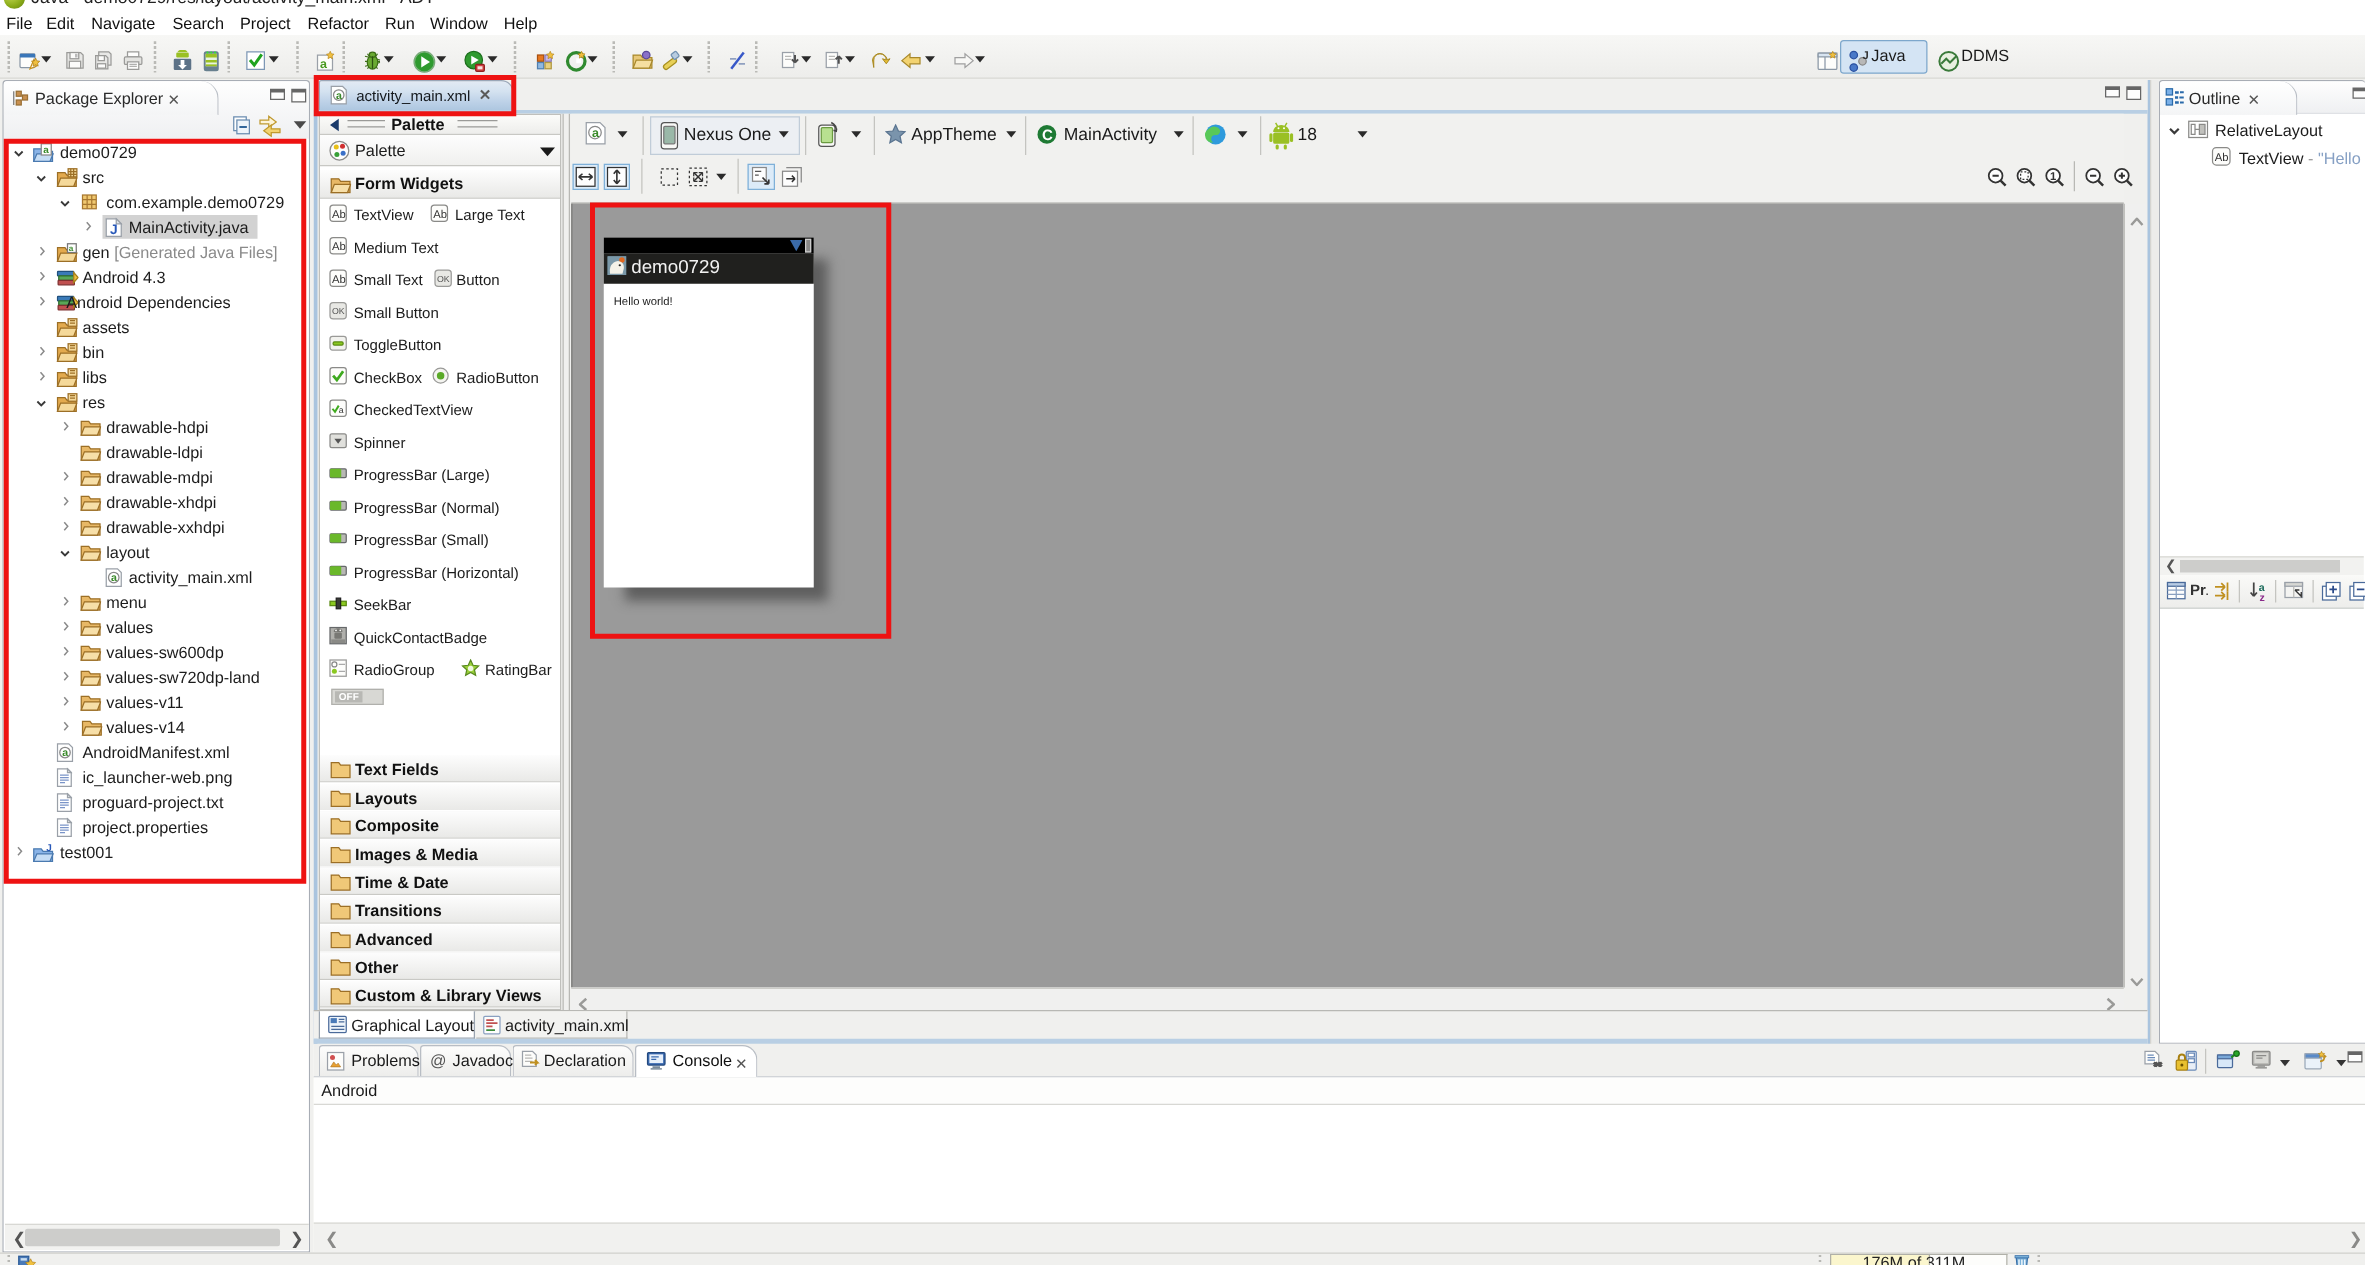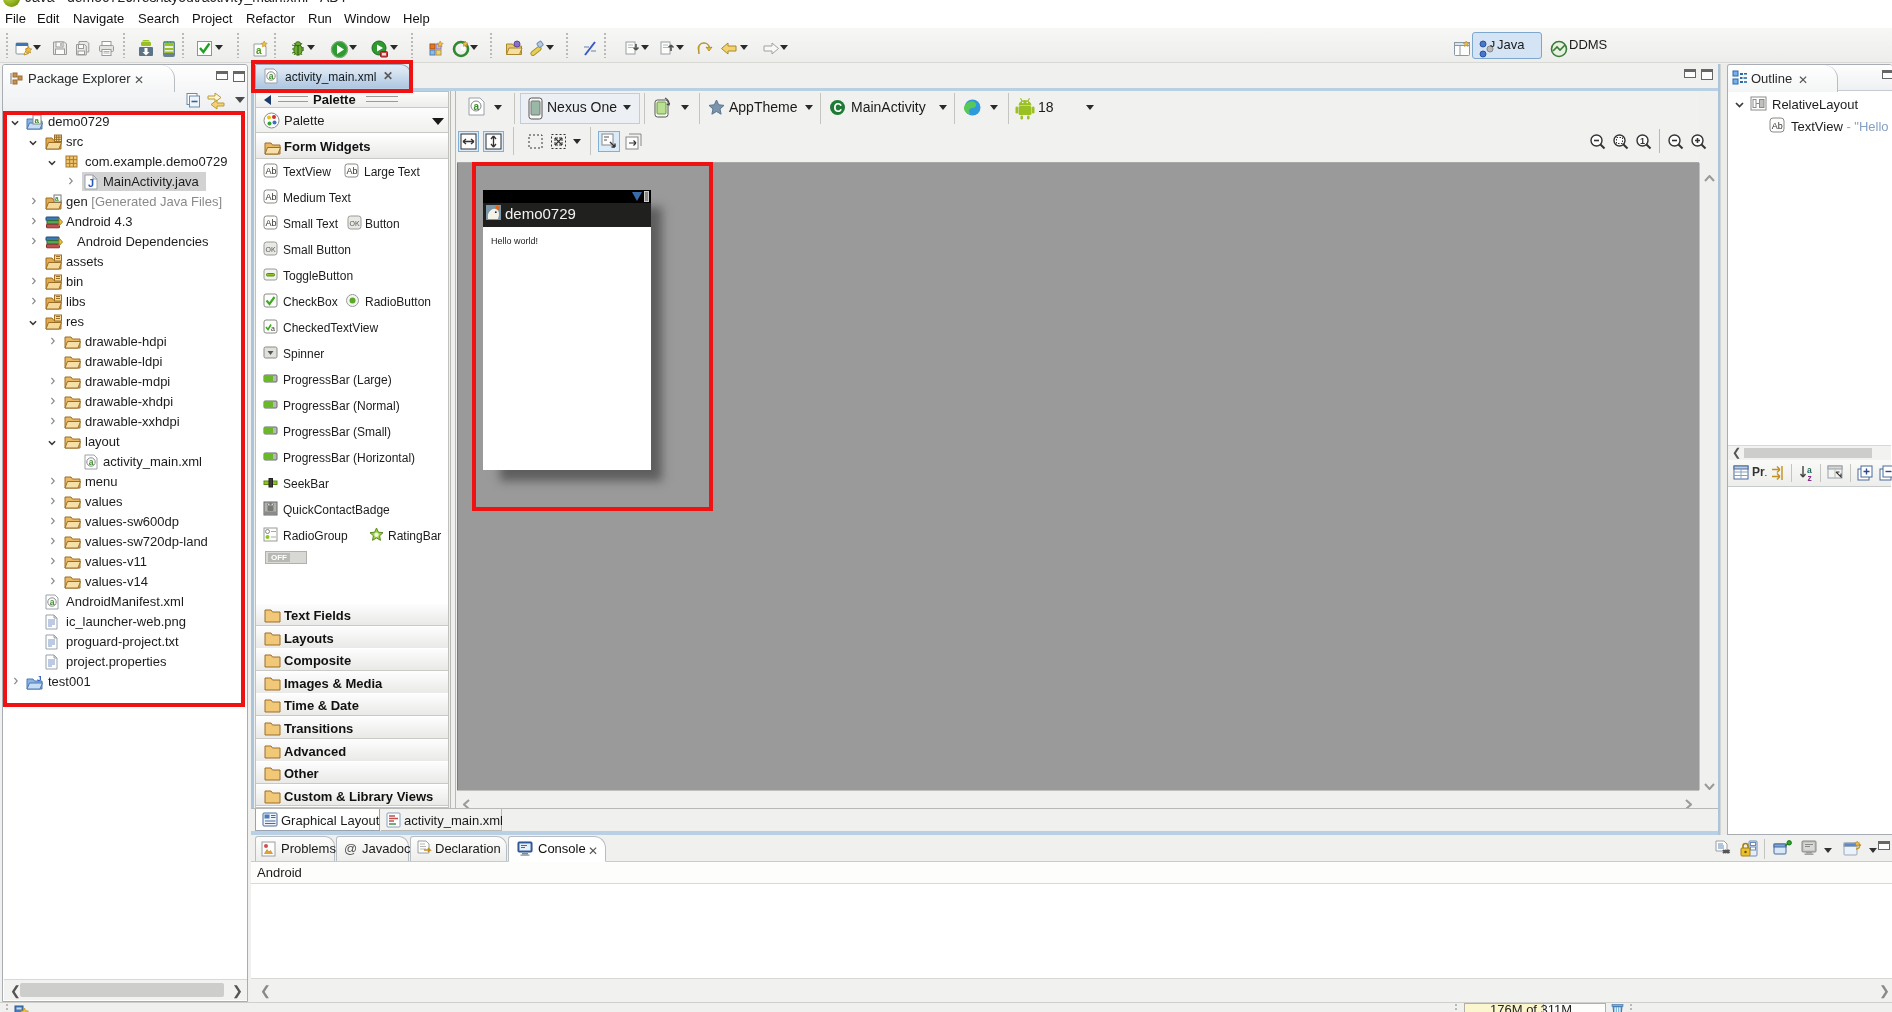--- a/index.html
+++ b/index.html
@@ -394,21 +394,21 @@
 <div class="trow" style="left:0; top:121px; width:244px;">
           <svg class="tarr" style="left:27px; top:5px;" width="6" height="10" viewBox="0 0 6 10">
             <path d="M1 1 l3.5 4 L1 9" fill="none" stroke="#8a8a8a" stroke-width="1.5"></path>
           </svg>
           <span class="abs" style="left:42px; top:2px; width:18px; height:16px;"><svg width="18" height="16" viewBox="0 0 18 16">
               <rect x="1" y="3" width="13" height="3.6" rx="0.5" fill="#3a7ab8" stroke="#20507e"></rect>
               <rect x="2" y="6.6" width="13" height="3.6" rx="0.5" fill="#58a858" stroke="#2e6e2e"></rect>
               <rect x="1.5" y="10.2" width="13" height="3.6" rx="0.5" fill="#c05050" stroke="#803030"></rect>
               <path d="M14 4 l3.5 4 -3.5 4 z" fill="#f0c040" stroke="#a8811a"></path>
             </svg></span>
-          <span class="lbl" style="left:74px;">Android Dependencies</span>
+          <span class="lbl" style="left:50px;">Android Dependencies</span>
         </div>
 <div class="trow" style="left:0; top:141px; width:244px;">
           <span class="abs" style="left:42px; top:2px; width:18px; height:16px;"><svg width="18" height="16" viewBox="0 0 18 16">
               <path d="M1 4 h6 l1.5 2 H16 v9 H1 z" fill="#e3aa4e" stroke="#9c6f26"></path>
               <path d="M1 15 l2.5-6.5 h13 L14 15 z" fill="#f5d99a" stroke="#9c6f26"></path>
               <rect x="9.5" y="1" width="7" height="6" fill="#f5d99a" stroke="#9c6f26"></rect>
               <line x1="11" y1="2.5" x2="15" y2="2.5" stroke="#9c6f26"></line>
               <line x1="11" y1="4.5" x2="15" y2="4.5" stroke="#9c6f26"></line>
             </svg></span>
           <span class="lbl" style="left:63px;">assets</span>
@@ -560,21 +560,21 @@
 <div class="trow" style="left:0; top:441px; width:244px;">
           <svg class="tarr" style="left:46px; top:5px;" width="6" height="10" viewBox="0 0 6 10">
             <path d="M1 1 l3.5 4 L1 9" fill="none" stroke="#8a8a8a" stroke-width="1.5"></path>
           </svg>
           <span class="abs" style="left:61px; top:2px; width:18px; height:16px;"><svg width="17" height="15" viewBox="0 0 17 15">
               <path d="M1 3 h6 l1.5 2 H16 v9 H1 z" fill="#e8b866" stroke="#9c6f26"></path>
               <path d="M1 14 l2.5-6.5 h13 L14 14 z" fill="#f7dfa8" stroke="#9c6f26"></path>
             </svg></span>
           <span class="lbl" style="left:82px;">values-v11</span>
         </div>
-<div class="trow" style="left:0; top:461px; width:244px;">
+<div class="trow" style="left:0; top:461px; width:244px;text-align:right;">
           <svg class="tarr" style="left:46px; top:5px;" width="6" height="10" viewBox="0 0 6 10">
             <path d="M1 1 l3.5 4 L1 9" fill="none" stroke="#8a8a8a" stroke-width="1.5"></path>
           </svg>
           <span class="abs" style="left:61px; top:2px; width:18px; height:16px;"><svg width="17" height="15" viewBox="0 0 17 15">
               <path d="M1 3 h6 l1.5 2 H16 v9 H1 z" fill="#e8b866" stroke="#9c6f26"></path>
               <path d="M1 14 l2.5-6.5 h13 L14 14 z" fill="#f7dfa8" stroke="#9c6f26"></path>
             </svg></span>
           <span class="lbl" style="left:82px;">values-v14</span>
         </div>
 <div class="trow" style="left:0; top:481px; width:244px;">

